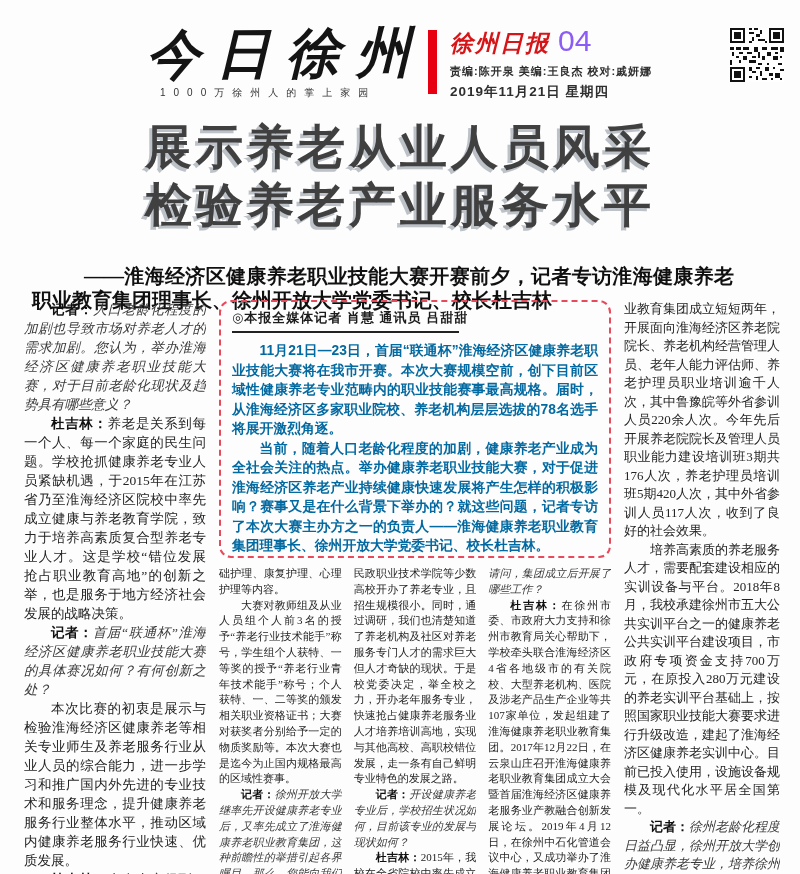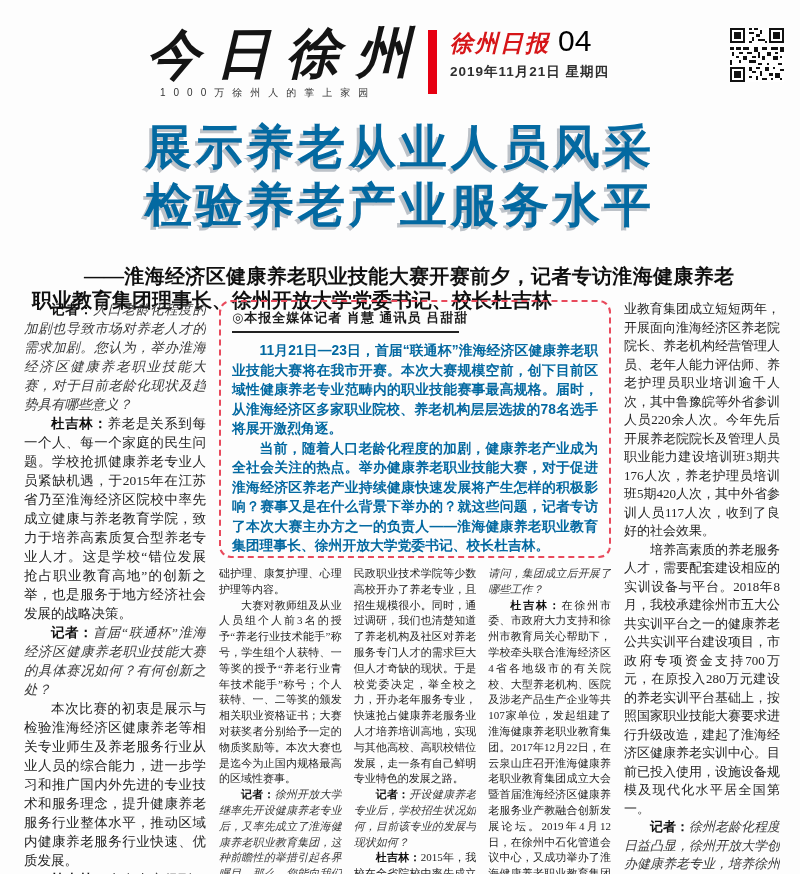--- a/index.html
+++ b/index.html
@@ -12,27 +12,27 @@
   .brand{position:absolute;left:146px;top:18px;font-size:54px;font-weight:bold;
     letter-spacing:16px;font-style:italic;color:#141414;white-space:nowrap;
     transform:rotate(-0.5deg);}
   .tagline{position:absolute;left:160px;top:86px;font-size:10px;letter-spacing:8px;
     color:#333;font-family:"Liberation Sans","DejaVu Sans",sans-serif;white-space:nowrap;}
   .redbar{position:absolute;left:428px;top:30px;width:9px;height:64px;background:#e60012;}
   .paperinfo{position:absolute;left:450px;top:24px;font-family:"Liberation Sans","DejaVu Sans",sans-serif;}
   .paperrow{display:flex;align-items:baseline;gap:8px;text-align:right;}
   .papername{font-family:"Liberation Serif",serif;font-style:italic;font-weight:bold;
     font-size:23px;color:#d61518;letter-spacing:2px;}
-  .pagenum{font-size:30px;color:#000000;font-weight:400;}
+  .pagenum{font-size:30px;color:#8b5cf6;font-weight:400;}
   .staffline{font-size:11px;font-weight:bold;color:#2e2e2e;margin-top:5px;letter-spacing:1px;}
   .dateline{font-size:13.5px;font-weight:bold;color:#2e2e2e;margin-top:4px;letter-spacing:1px;}
   .qr{position:absolute;right:16px;top:28px;width:54px;height:54px;}
   
   .headline{position:absolute;top:118px;left:0;right:0;text-align:center;
-    font-weight:bold;color:#0369a1;font-size:47px;line-height:58px;letter-spacing:4px;
+    font-weight:bold;color:#404040;font-size:47px;line-height:58px;letter-spacing:4px;
     text-shadow:-3px 3px 0 rgba(125,135,148,.5);}
   .subhead{position:absolute;top:244px;left:32px;width:702px;font-weight:bold;
     font-size:20px;line-height:24px;color:#101010;text-indent:2.6em;text-align:justify;}
   
   .body{position:absolute;top:300px;left:24px;right:20px;bottom:0;display:flex;gap:13px;overflow:hidden;}
   .col{overflow:hidden;}
   .col1{width:182px;font-size:13.5px;line-height:19px;}
   .mid{width:392px;display:flex;flex-direction:column;}
   .col5{width:156px;font-size:13px;line-height:18.5px;}
   .midcols{display:flex;gap:12px;flex:1;overflow:hidden;margin-top:8px;}
@@ -55,20 +55,21 @@
 
   <div class="masthead">
     <div class="brand">今日徐州</div>
     <div class="tagline">1000万徐州人的掌上家园</div>
     <div class="redbar"></div>
     <div class="paperinfo">
       <div class="paperrow">
         <span class="papername">徐州日报</span>
         <span class="pagenum">04</span>
       </div>
+      <div class="staffline">责编:陈开泉  美编:王良杰  校对:戚妍娜</div>
       <div class="dateline">2019年11月21日  星期四</div>
     </div>
     <svg class="qr" viewBox="0 0 25 25" shape-rendering="crispEdges">
       <rect x="0" y="0" width="25" height="25" fill="#fff"></rect>
       <g fill="#111">
         <rect x="0" y="0" width="7" height="7"></rect>
           <rect x="18" y="0" width="7" height="7"></rect>
           <rect x="0" y="18" width="7" height="7"></rect>
       </g>
       <g fill="#fff">

